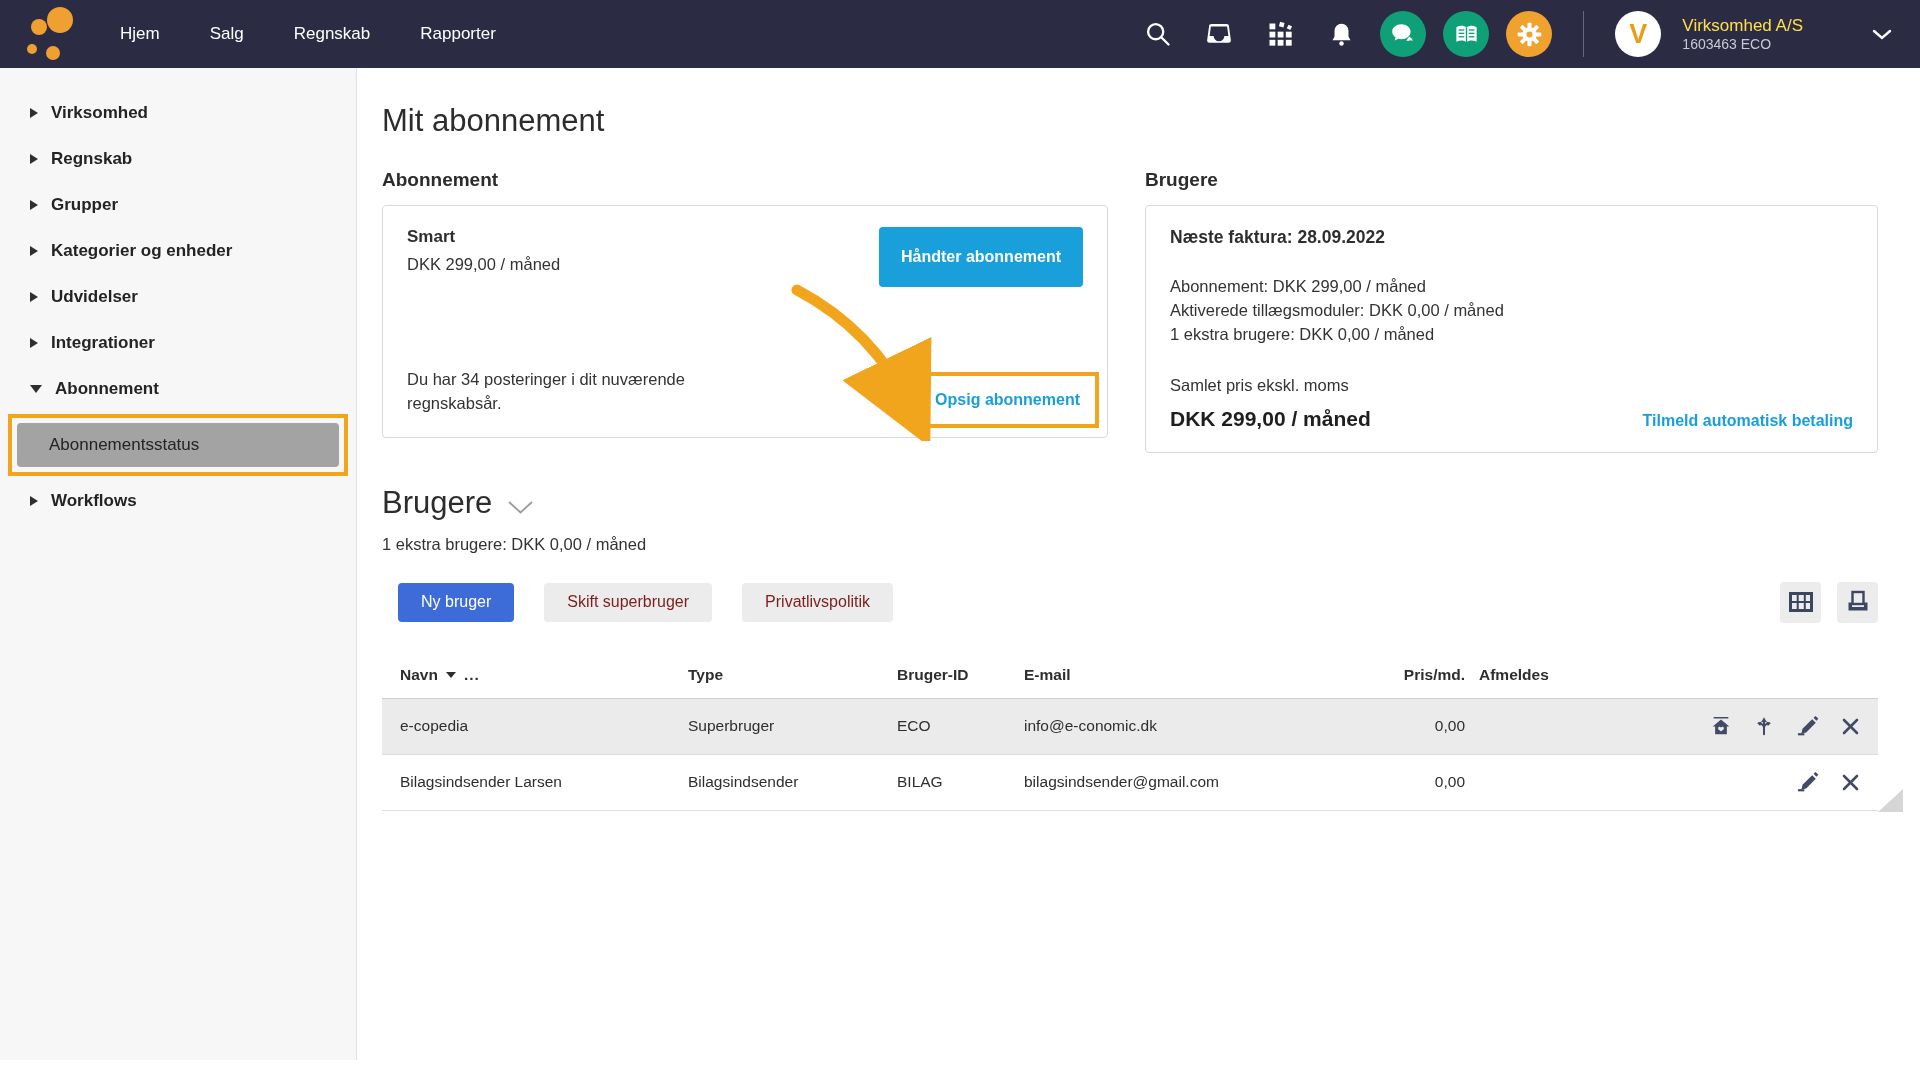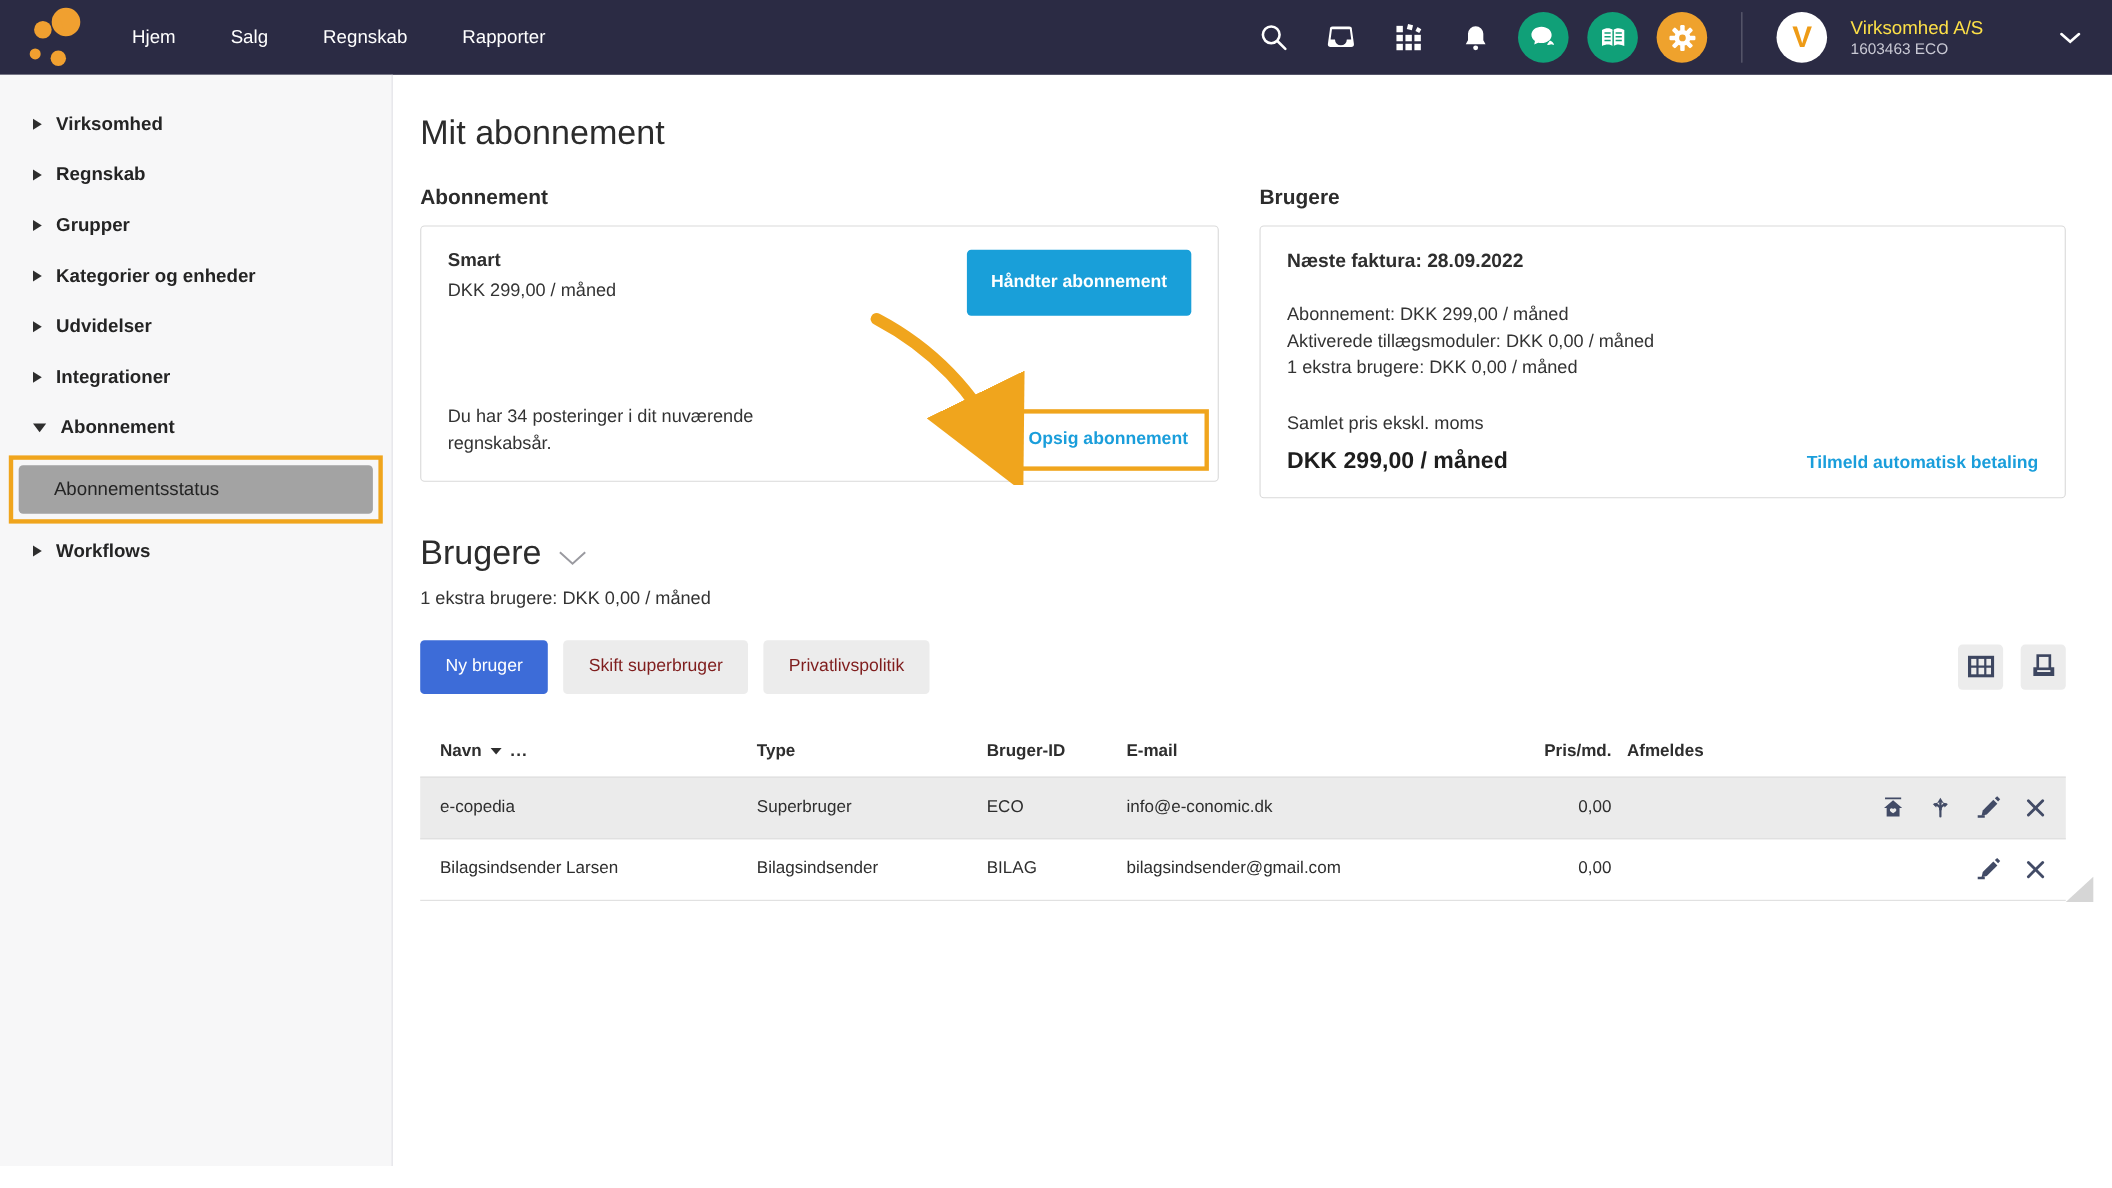--- a/index.html
+++ b/index.html
@@ -61,22 +61,22 @@
   .pay-line { font-size:16.5px; color:#333; line-height:1.45; }
   .pay-total-label { font-size:16.5px; color:#333; margin-top:29px; }
   .pay-bottom { display:flex; justify-content:space-between; align-items:baseline; margin-top:12px; }
   .pay-total { font-size:21px; font-weight:bold; color:#1e1e1e; }
 
   
   .users-head { display:flex; align-items:center; gap:15px; margin-top:32px; }
   .users-title { font-size:31px; font-weight:300; color:#2c2c2c; }
   .users-note { font-size:16.5px; color:#333; margin-top:14px; }
   .btn-row { display:flex; gap:14px; margin-top:28px; align-items:center; }
-  .btn { height:49px; padding:0 23px; border-radius:4px; font-size:16px; border:none; cursor:pointer;
-         font-family:"Liberation Sans", sans-serif; }
+  .btn { height:39px; padding:0 23px; border-radius:4px; font-size:16px; border:none; cursor:pointer;
+         font-family:"Liberation Sans", sans-serif;margin-left:16px; }
   .btn-blue { background:#3d6cd8; color:#fff; }
   .btn-gray { background:#ececec; color:#7f1d1d; }
   .tool-btns { margin-left:auto; display:flex; gap:16px; }
   .icon-btn { width:41px; height:41px; background:#ececec; border:none; border-radius:4px; cursor:pointer;
               display:flex; align-items:center; justify-content:center; }
 
   .table { margin-top:30px; position:relative; }
   .trow { display:grid; grid-template-columns:288px 209px 127px 300px 155px 150px 1fr; align-items:center; padding:0 18px; }
   .thead { height:46px; font-weight:bold; font-size:15.5px; border-bottom:1px solid #cfcfcf; }
   .th-name { display:flex; align-items:center; gap:8px; cursor:pointer; }

